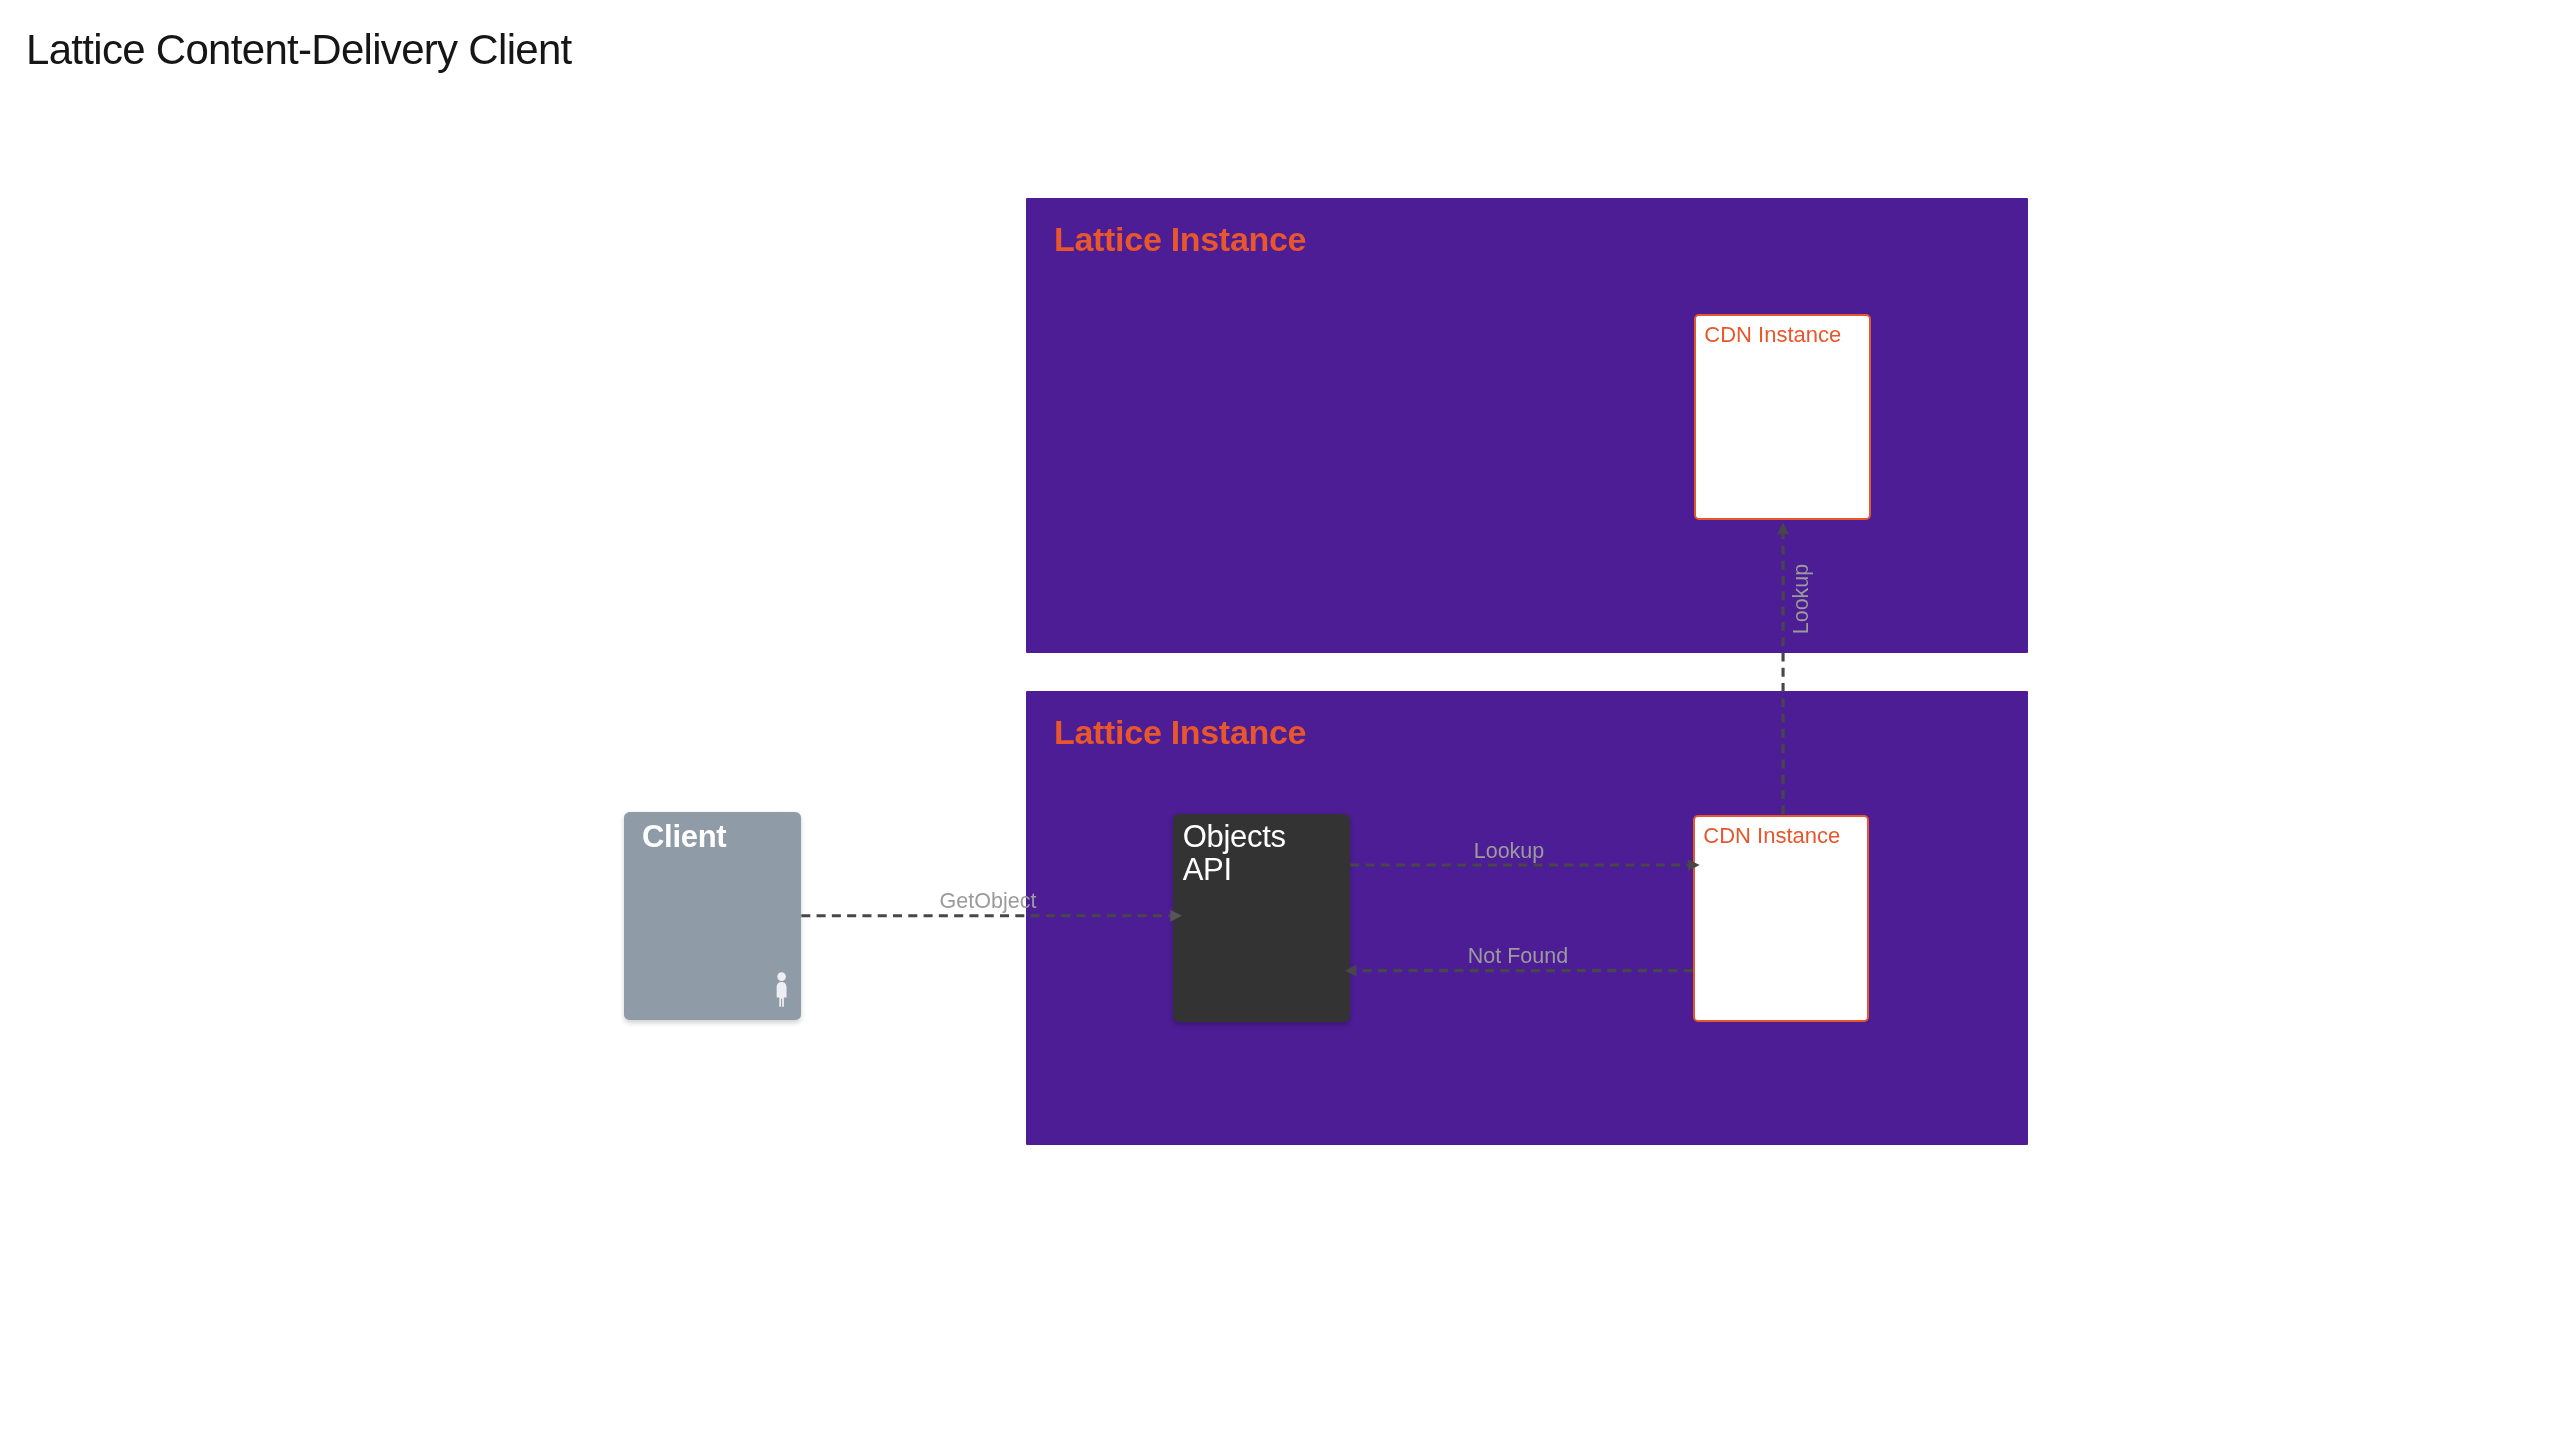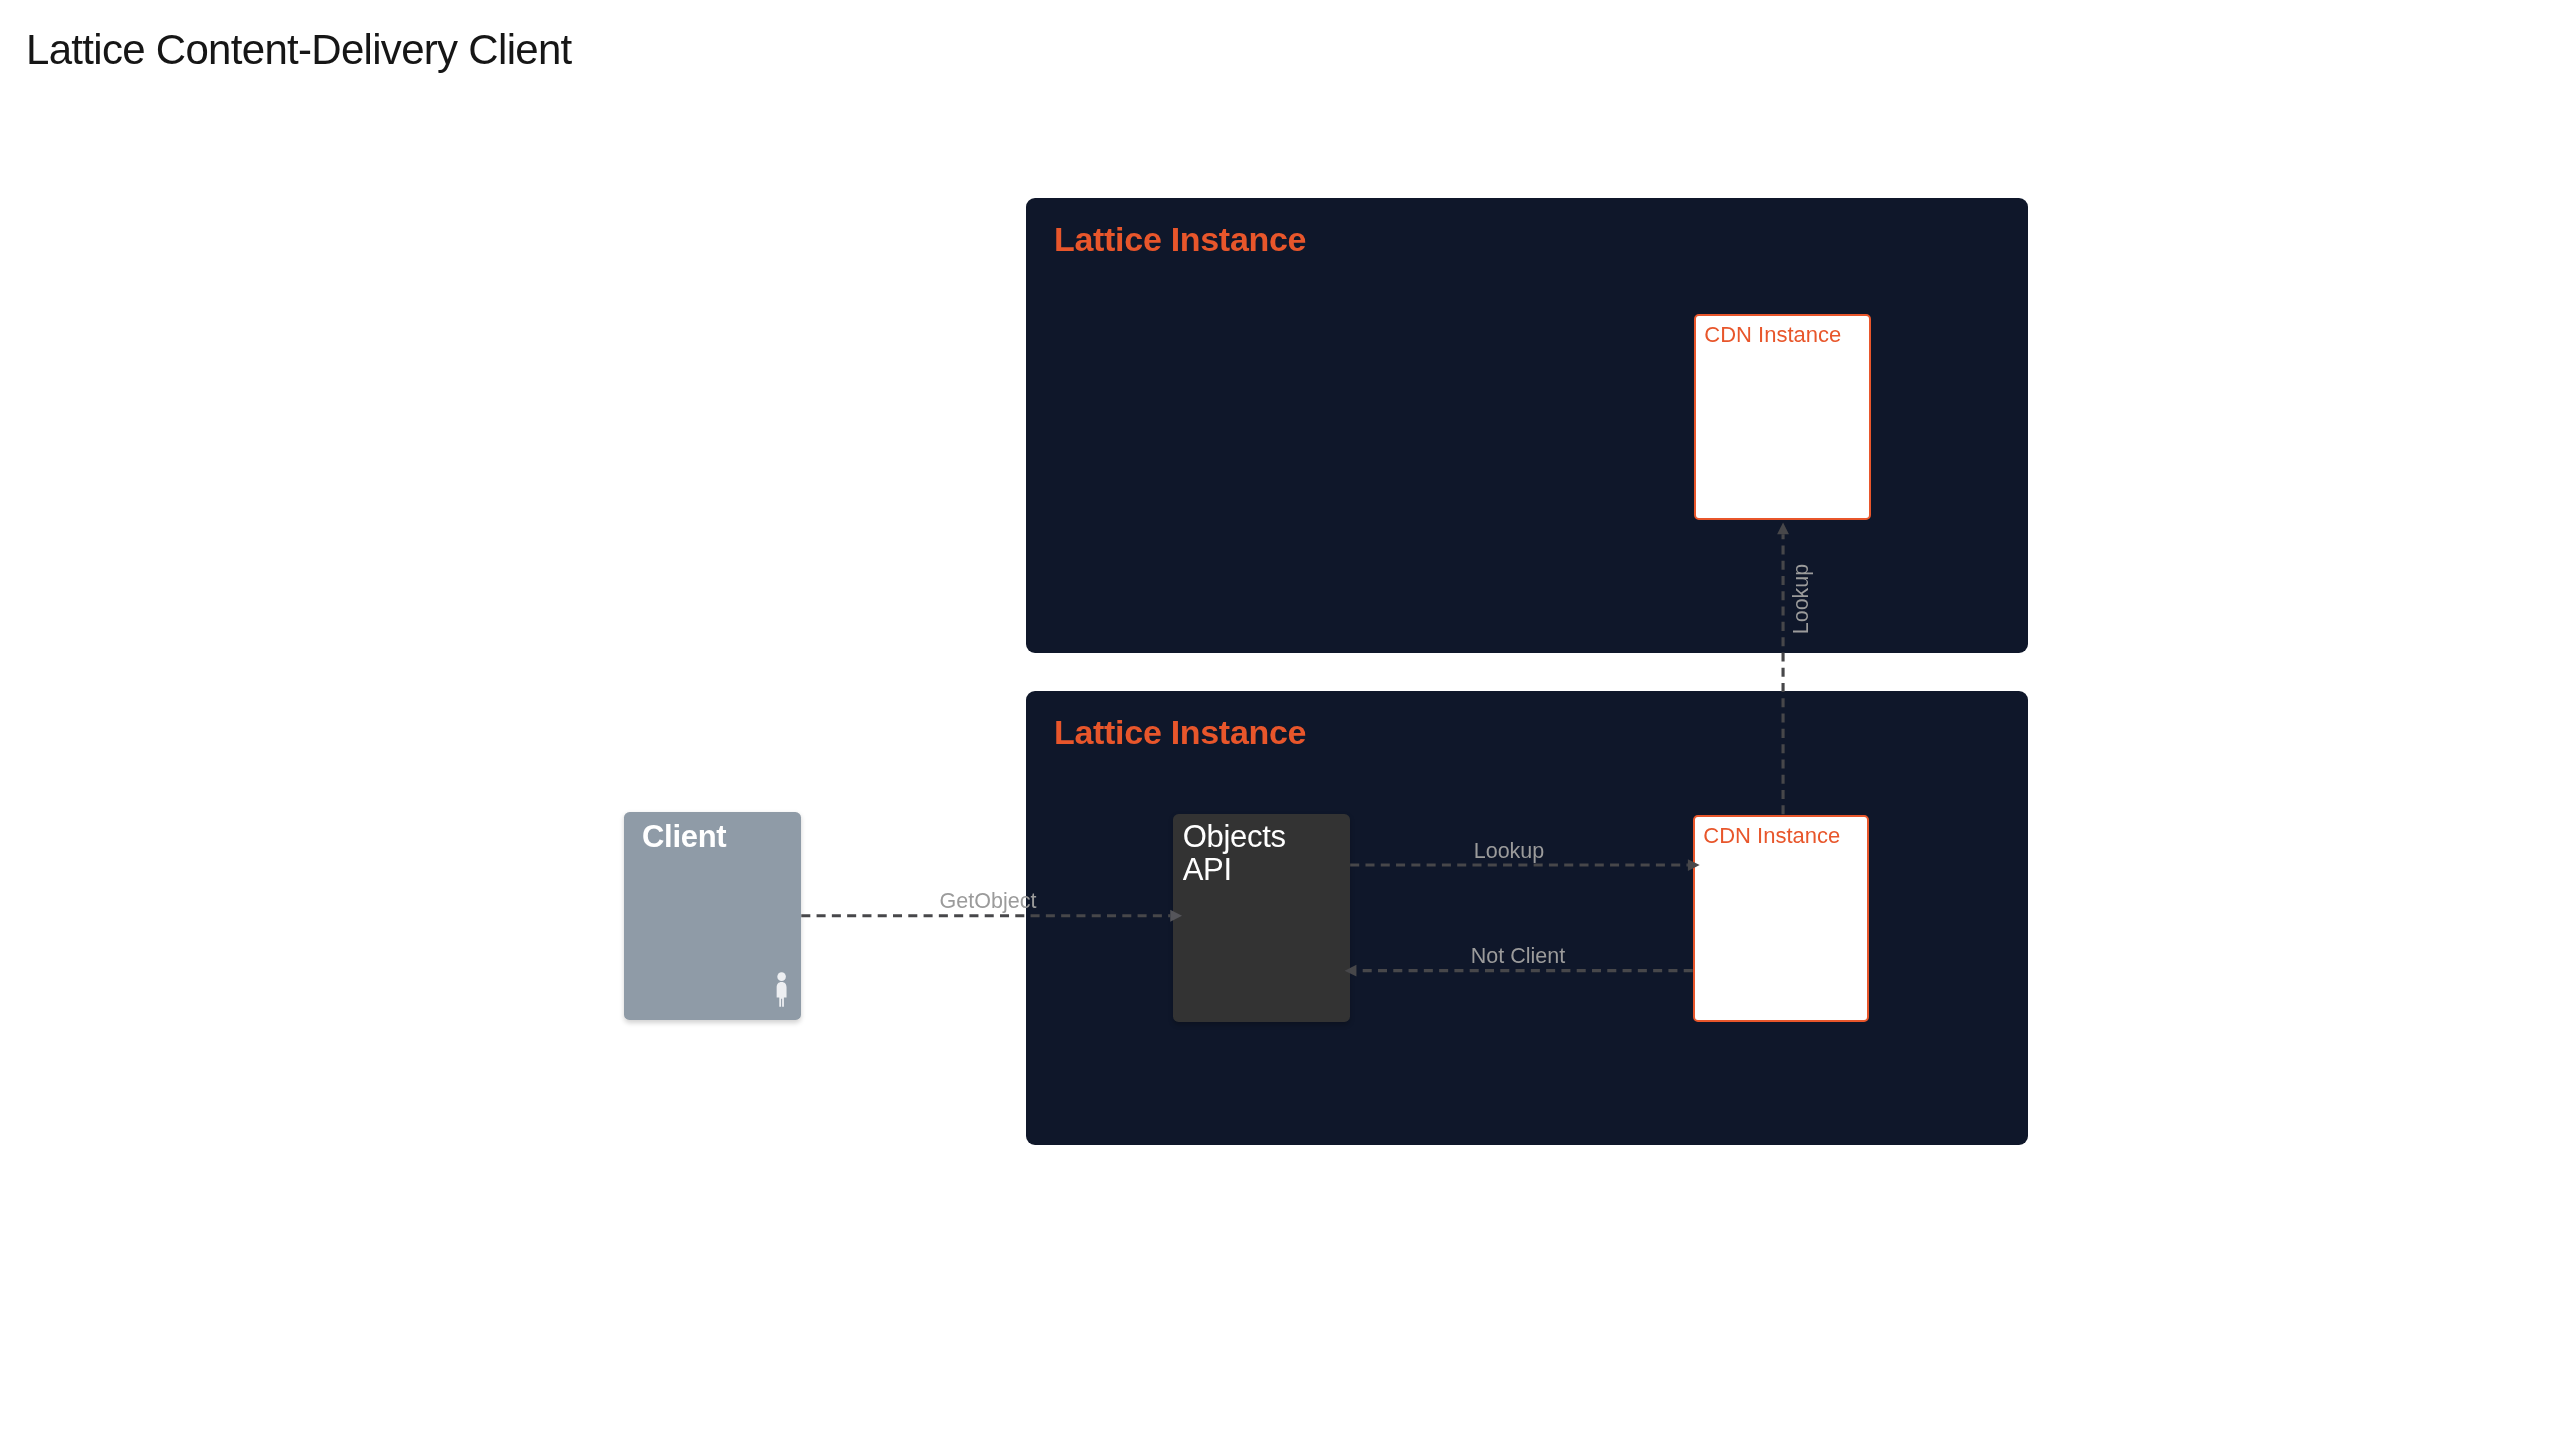--- a/index.html
+++ b/index.html
@@ -10,21 +10,21 @@
   .abs{position:absolute;}
 
   
   .page-title{
     left:26px;top:26.4px;
     font-size:42px;font-weight:500;color:#161616;letter-spacing:-0.7px;white-space:nowrap;
   }
 
   
   .instance-box{
-    left:1026px;width:1002px;background:#0f172a;border-radius:9px;
+    left:1026px;width:1002px;background:#4c1d95;border-radius:1px;
   }
   .instance-box.top{top:198px;height:455px;}
   .instance-box.bottom{top:691px;height:454px;}
   .instance-label{
     position:absolute;left:28px;top:21.5px;
     font-size:34px;font-weight:700;color:#E8562B;letter-spacing:-0.3px;white-space:nowrap;
   }
 
   
   .cdn-box{
@@ -122,15 +122,15 @@
   </g>
 
   <g>
     <line x1="2566" y1="1172" x2="2566" y2="769" stroke="#47474A" stroke-width="4.5" stroke-dasharray="13 9"></line>
     <polygon points="2566,752 2557.5,769 2574.5,769" fill="#47474A"></polygon>
   </g>
 </svg>
 
 <div class="abs flow-label h" id="label-getobject">GetObject</div>
 <div class="abs flow-label h" id="label-lookup-h">Lookup</div>
-<div class="abs flow-label h" id="label-not-found">Not Client</div>
+<div class="abs flow-label h" id="label-not-found">Not Found</div>
 <div class="abs flow-label v" id="label-lookup-v">Lookup</div>
 
 
 </body></html>

